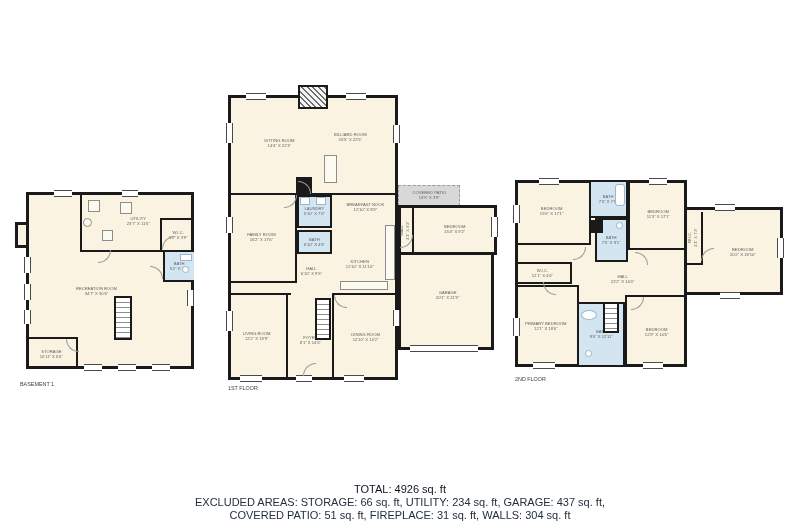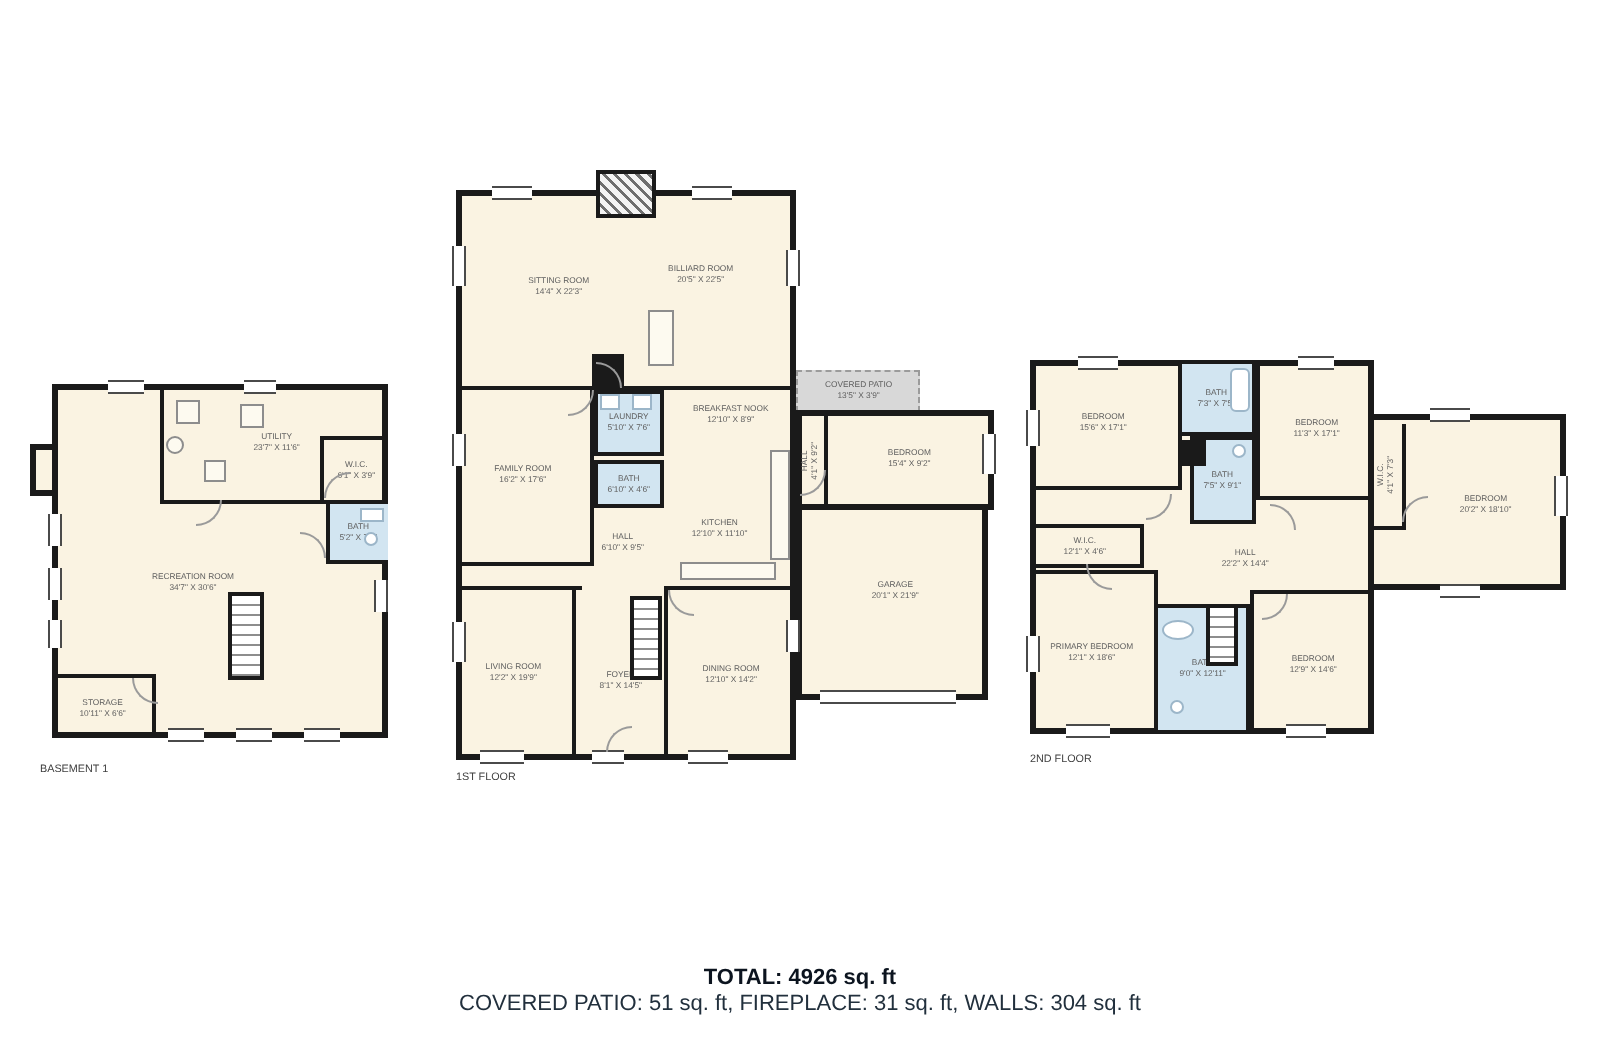--- a/index.html
+++ b/index.html
@@ -28,21 +28,21 @@
   .win-h{position:absolute;height:7px;background:#fff;border-top:1px solid #4a4a4a;border-bottom:1px solid #4a4a4a}
   .win-v{position:absolute;width:7px;background:#fff;border-left:1px solid #4a4a4a;border-right:1px solid #4a4a4a}
   .arc{position:absolute;width:13px;height:13px;border-top:1px solid #9a9a9a;border-right:1px solid #9a9a9a;
     border-top-right-radius:100%}
   .fx{position:absolute;background:#fff;border:1px solid #9cb6c9}
   .app{position:absolute;background:#fdfaf0;border:1px solid #8d8d8d}
   .flabel{position:absolute;font-size:9px;color:#3e3e3e;transform:scale(.6);
     transform-origin:left top;white-space:nowrap}
   .summary{position:absolute;left:0;top:483px;width:800px;text-align:center;
     color:var(--sumtext);font-size:11px;line-height:13px}
-  .summary .tot{font-weight:bold;color:#0c141f;font-size:11px}
+  .summary .tot{font-weight:normal;color:#0c141f;font-size:11px}
 </style>
 </head>
 <body>
 
 <div class="plan" style="left:26px;top:192px;width:215px;height:210px">
   <div class="blk" style="left:-11px;top:30px;width:15px;height:26px"></div>
   <div class="blk" style="left:0;top:0;width:168px;height:177px"></div>
 
   <div class="rm bL bB" style="left:54px;top:0;width:114px;height:60px">
     <div class="lbl">
@@ -345,14 +345,15 @@
   <div class="arc" style="left:120px;top:82px"></div>
   <div class="arc" style="left:28px;top:112px;transform:rotate(180deg)"></div>
   <div class="arc" style="left:116px;top:127px;transform:rotate(90deg)"></div>
   <div class="arc" style="left:186px;top:78px;transform:rotate(270deg)"></div>
 
   <div class="flabel" style="left:0;top:206px">2ND FLOOR</div>
 </div>
 
 <div class="summary">
   <div class="tot">TOTAL: 4926 sq. ft</div>
+  <div>EXCLUDED AREAS: STORAGE: 66 sq. ft, UTILITY: 234 sq. ft, GARAGE: 437 sq. ft,</div>
   <div>COVERED PATIO: 51 sq. ft, FIREPLACE: 31 sq. ft, WALLS: 304 sq. ft</div>
 </div>
 
 </body></html>

